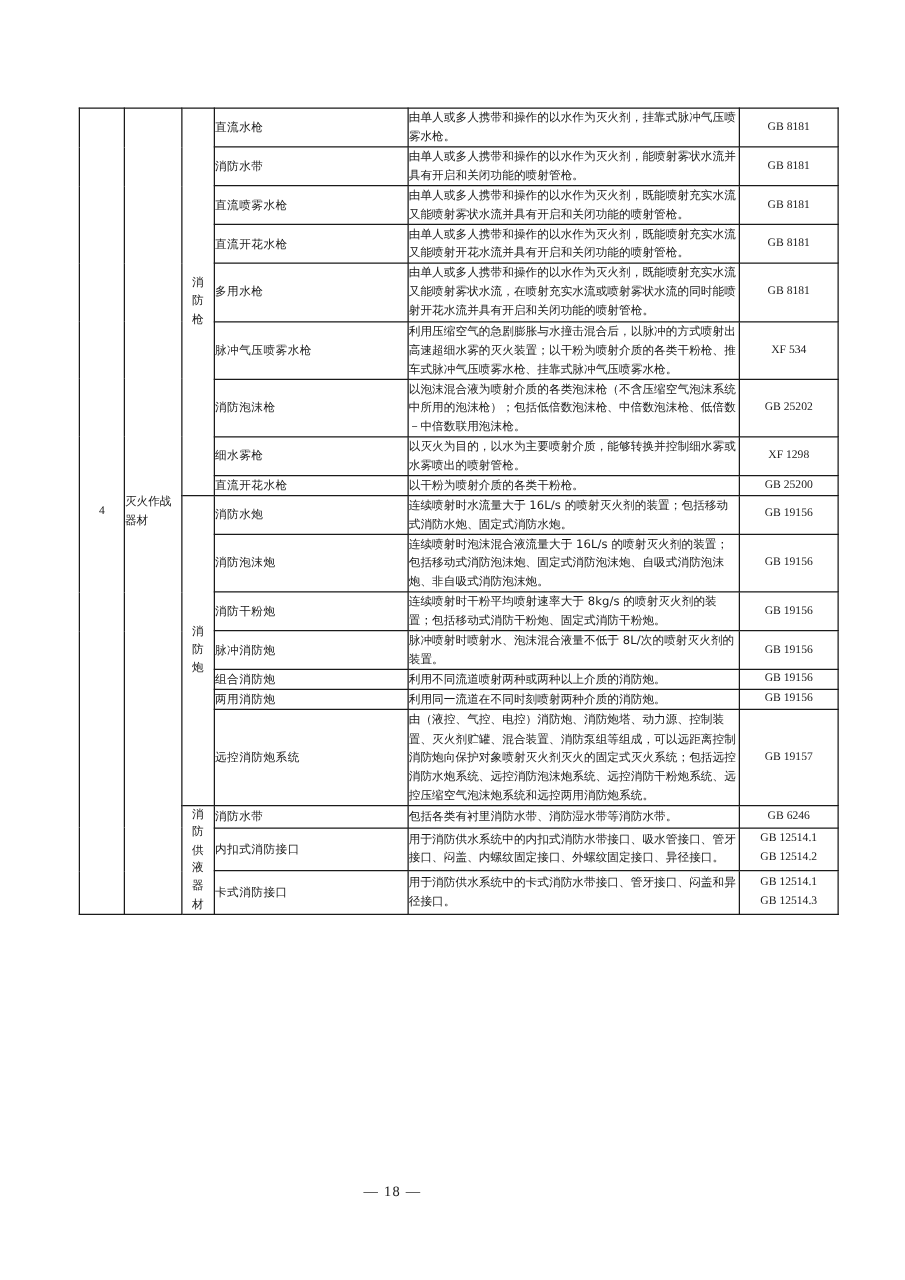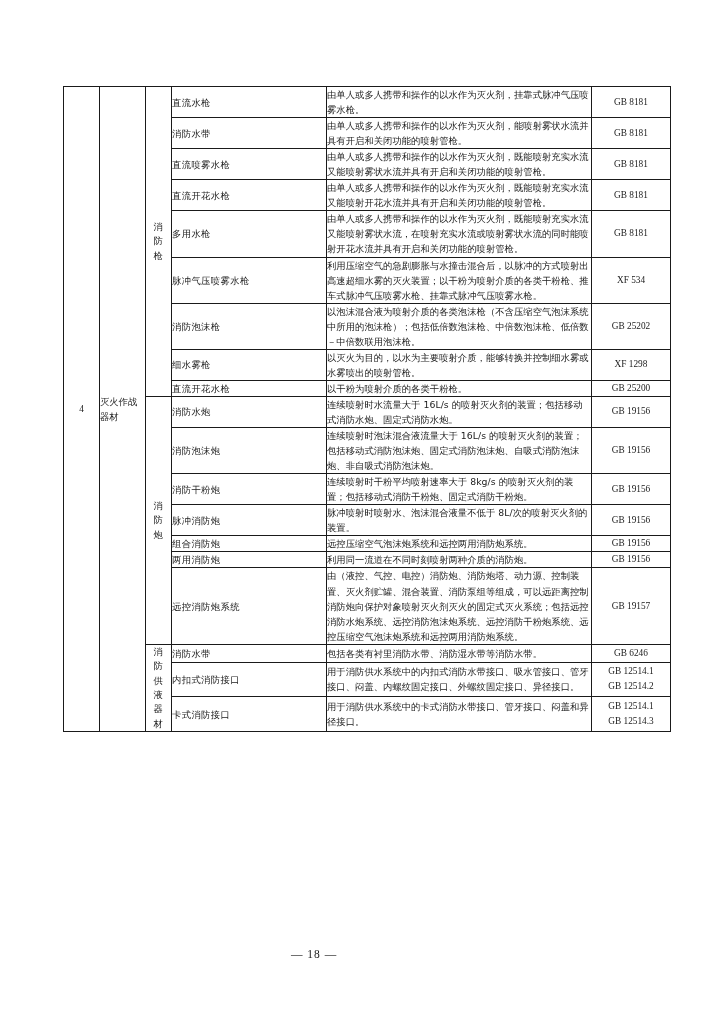--- a/index.html
+++ b/index.html
@@ -174,21 +174,21 @@
           <td class="desc">连续喷射时干粉平均喷射速率大于 8kg/s 的喷射灭火剂的装置；包括移动式消防干粉炮、固定式消防干粉炮。</td>
           <td class="code">GB 19156</td>
         </tr>
         <tr>
           <td class="name">脉冲消防炮</td>
           <td class="desc">脉冲喷射时喷射水、泡沫混合液量不低于 8L/次的喷射灭火剂的装置。</td>
           <td class="code">GB 19156</td>
         </tr>
         <tr>
           <td class="name">组合消防炮</td>
-          <td class="desc">远控压缩空气泡沫炮系统和远控两用消防炮系统。</td>
+          <td class="desc">利用不同流道喷射两种或两种以上介质的消防炮。</td>
           <td class="code">GB 19156</td>
         </tr>
         <tr>
           <td class="name">两用消防炮</td>
           <td class="desc">利用同一流道在不同时刻喷射两种介质的消防炮。</td>
           <td class="code">GB 19156</td>
         </tr>
         <tr>
           <td class="name">远控消防炮系统</td>
           <td class="desc">由（液控、气控、电控）消防炮、消防炮塔、动力源、控制装置、灭火剂贮罐、混合装置、消防泵组等组成，可以远距离控制消防炮向保护对象喷射灭火剂灭火的固定式灭火系统；包括远控消防水炮系统、远控消防泡沫炮系统、远控消防干粉炮系统、远控压缩空气泡沫炮系统和远控两用消防炮系统。</td>

